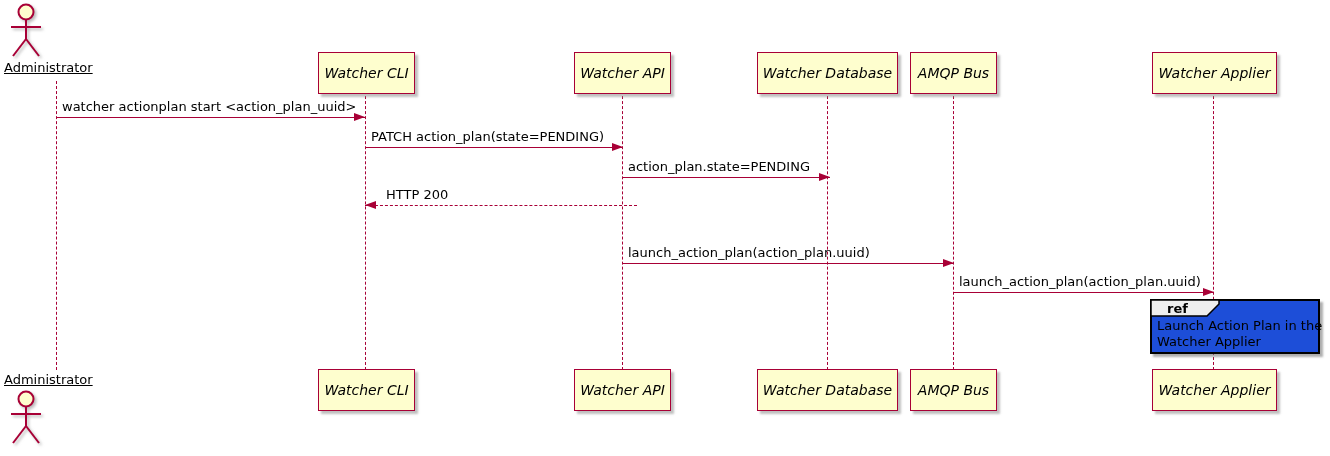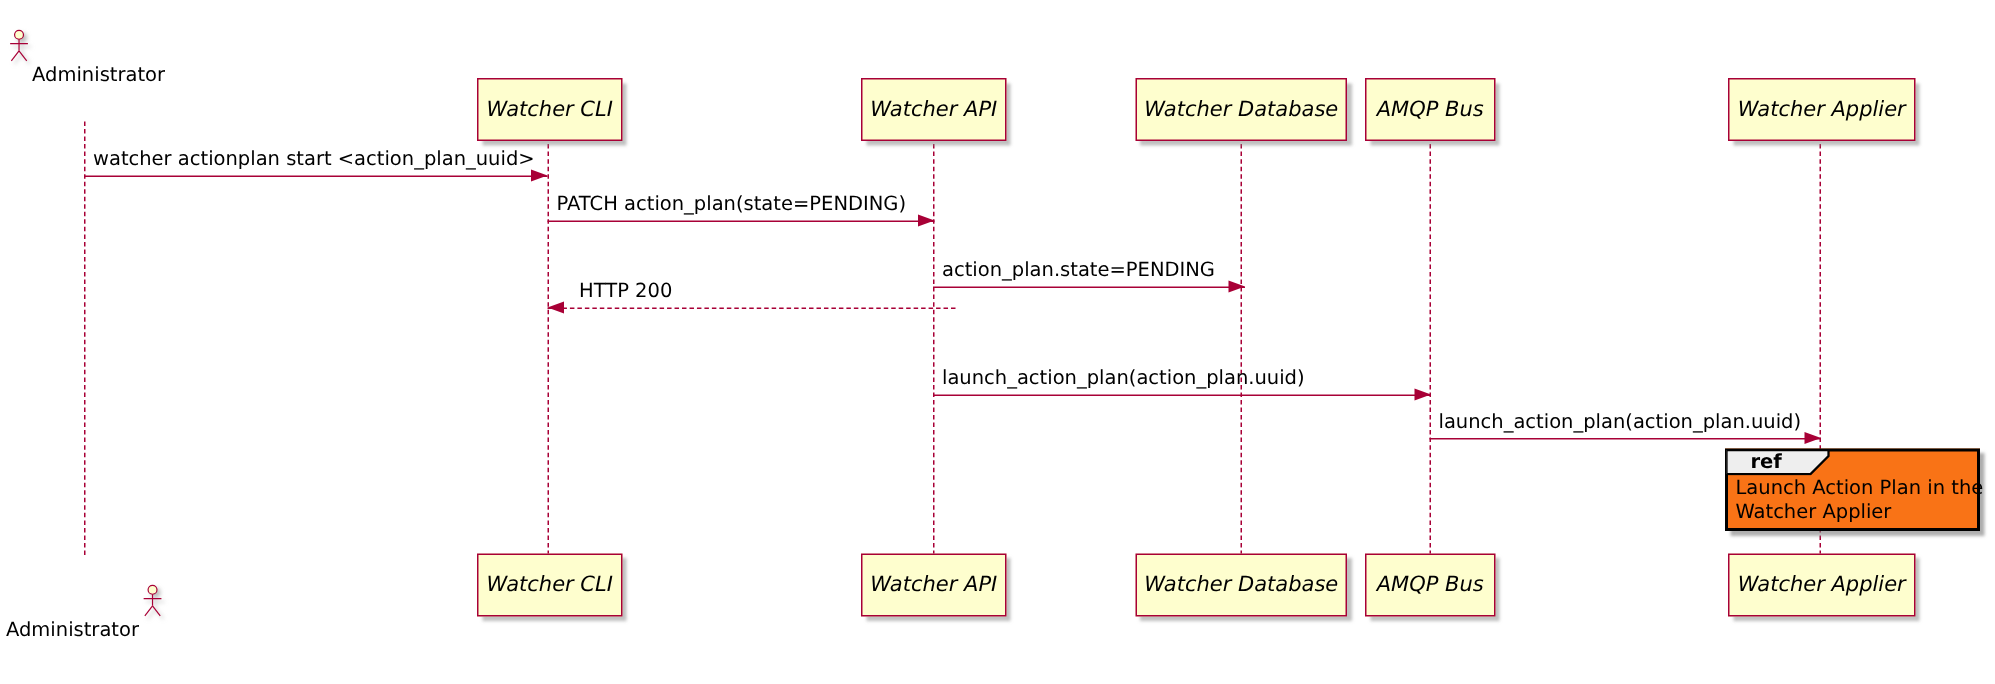--- a/index.html
+++ b/index.html
@@ -41,22 +41,23 @@
     font-size: 14px;
     white-space: nowrap;
     font-style: italic;
   }
 
   
   .actor {
     position: absolute;
     width: 106px;
     display: flex;
-    flex-direction: row;
-    align-items: flex-end;
+    flex-direction: column;
+    align-items: flex-start;
+    text-decoration: underline;
   }
   .actor svg { filter: drop-shadow(2.5px 2.5px 1.5px rgba(140,140,140,0.6)); }
   .actor-name {
     font-size: 13px;
     height: 17px;
     line-height: 17px;
     white-space: nowrap;
   }
 
   
@@ -89,21 +90,21 @@
   .arrowhead.right { right: 0; border-left: 11px solid var(--crimson); }
   .arrowhead.left  { left: 0;  border-right: 11px solid var(--crimson); }
 
   
   .ref {
     position: absolute;
     left: 1150px;
     top: 299px;
     width: 170px;
     height: 55px;
-    background: #f97316;
+    background: #1d4ed8;
     border: 2px solid #000000;
     box-shadow: 3px 3px 2px rgba(120,120,120,0.6);
   }
   .ref-tab-svg { position: absolute; left: -1px; top: -1px; }
   .ref-keyword {
     position: absolute;
     left: 15px;
     top: 0px;
     font-weight: bold;
     font-size: 13px;
@@ -136,21 +137,21 @@
     <div class="msg-line"></div>
     <div class="arrowhead right"></div>
   </div>
 
   <div class="message" style="left:365px;top:128px;width:258px">
     <div class="msg-label">PATCH action_plan(state=PENDING)</div>
     <div class="msg-line"></div>
     <div class="arrowhead right"></div>
   </div>
 
-  <div class="message" style="left:622px;top:172px;width:208px">
+  <div class="message" style="left:622px;top:158px;width:208px">
     <div class="msg-label">action_plan.state=PENDING</div>
     <div class="msg-line"></div>
     <div class="arrowhead right"></div>
   </div>
 
   <div class="message" style="left:365px;top:186px;width:272px">
     <div class="msg-label" style="left:21px">HTTP 200</div>
     <div class="msg-line dashed"></div>
     <div class="arrowhead left"></div>
   </div>

